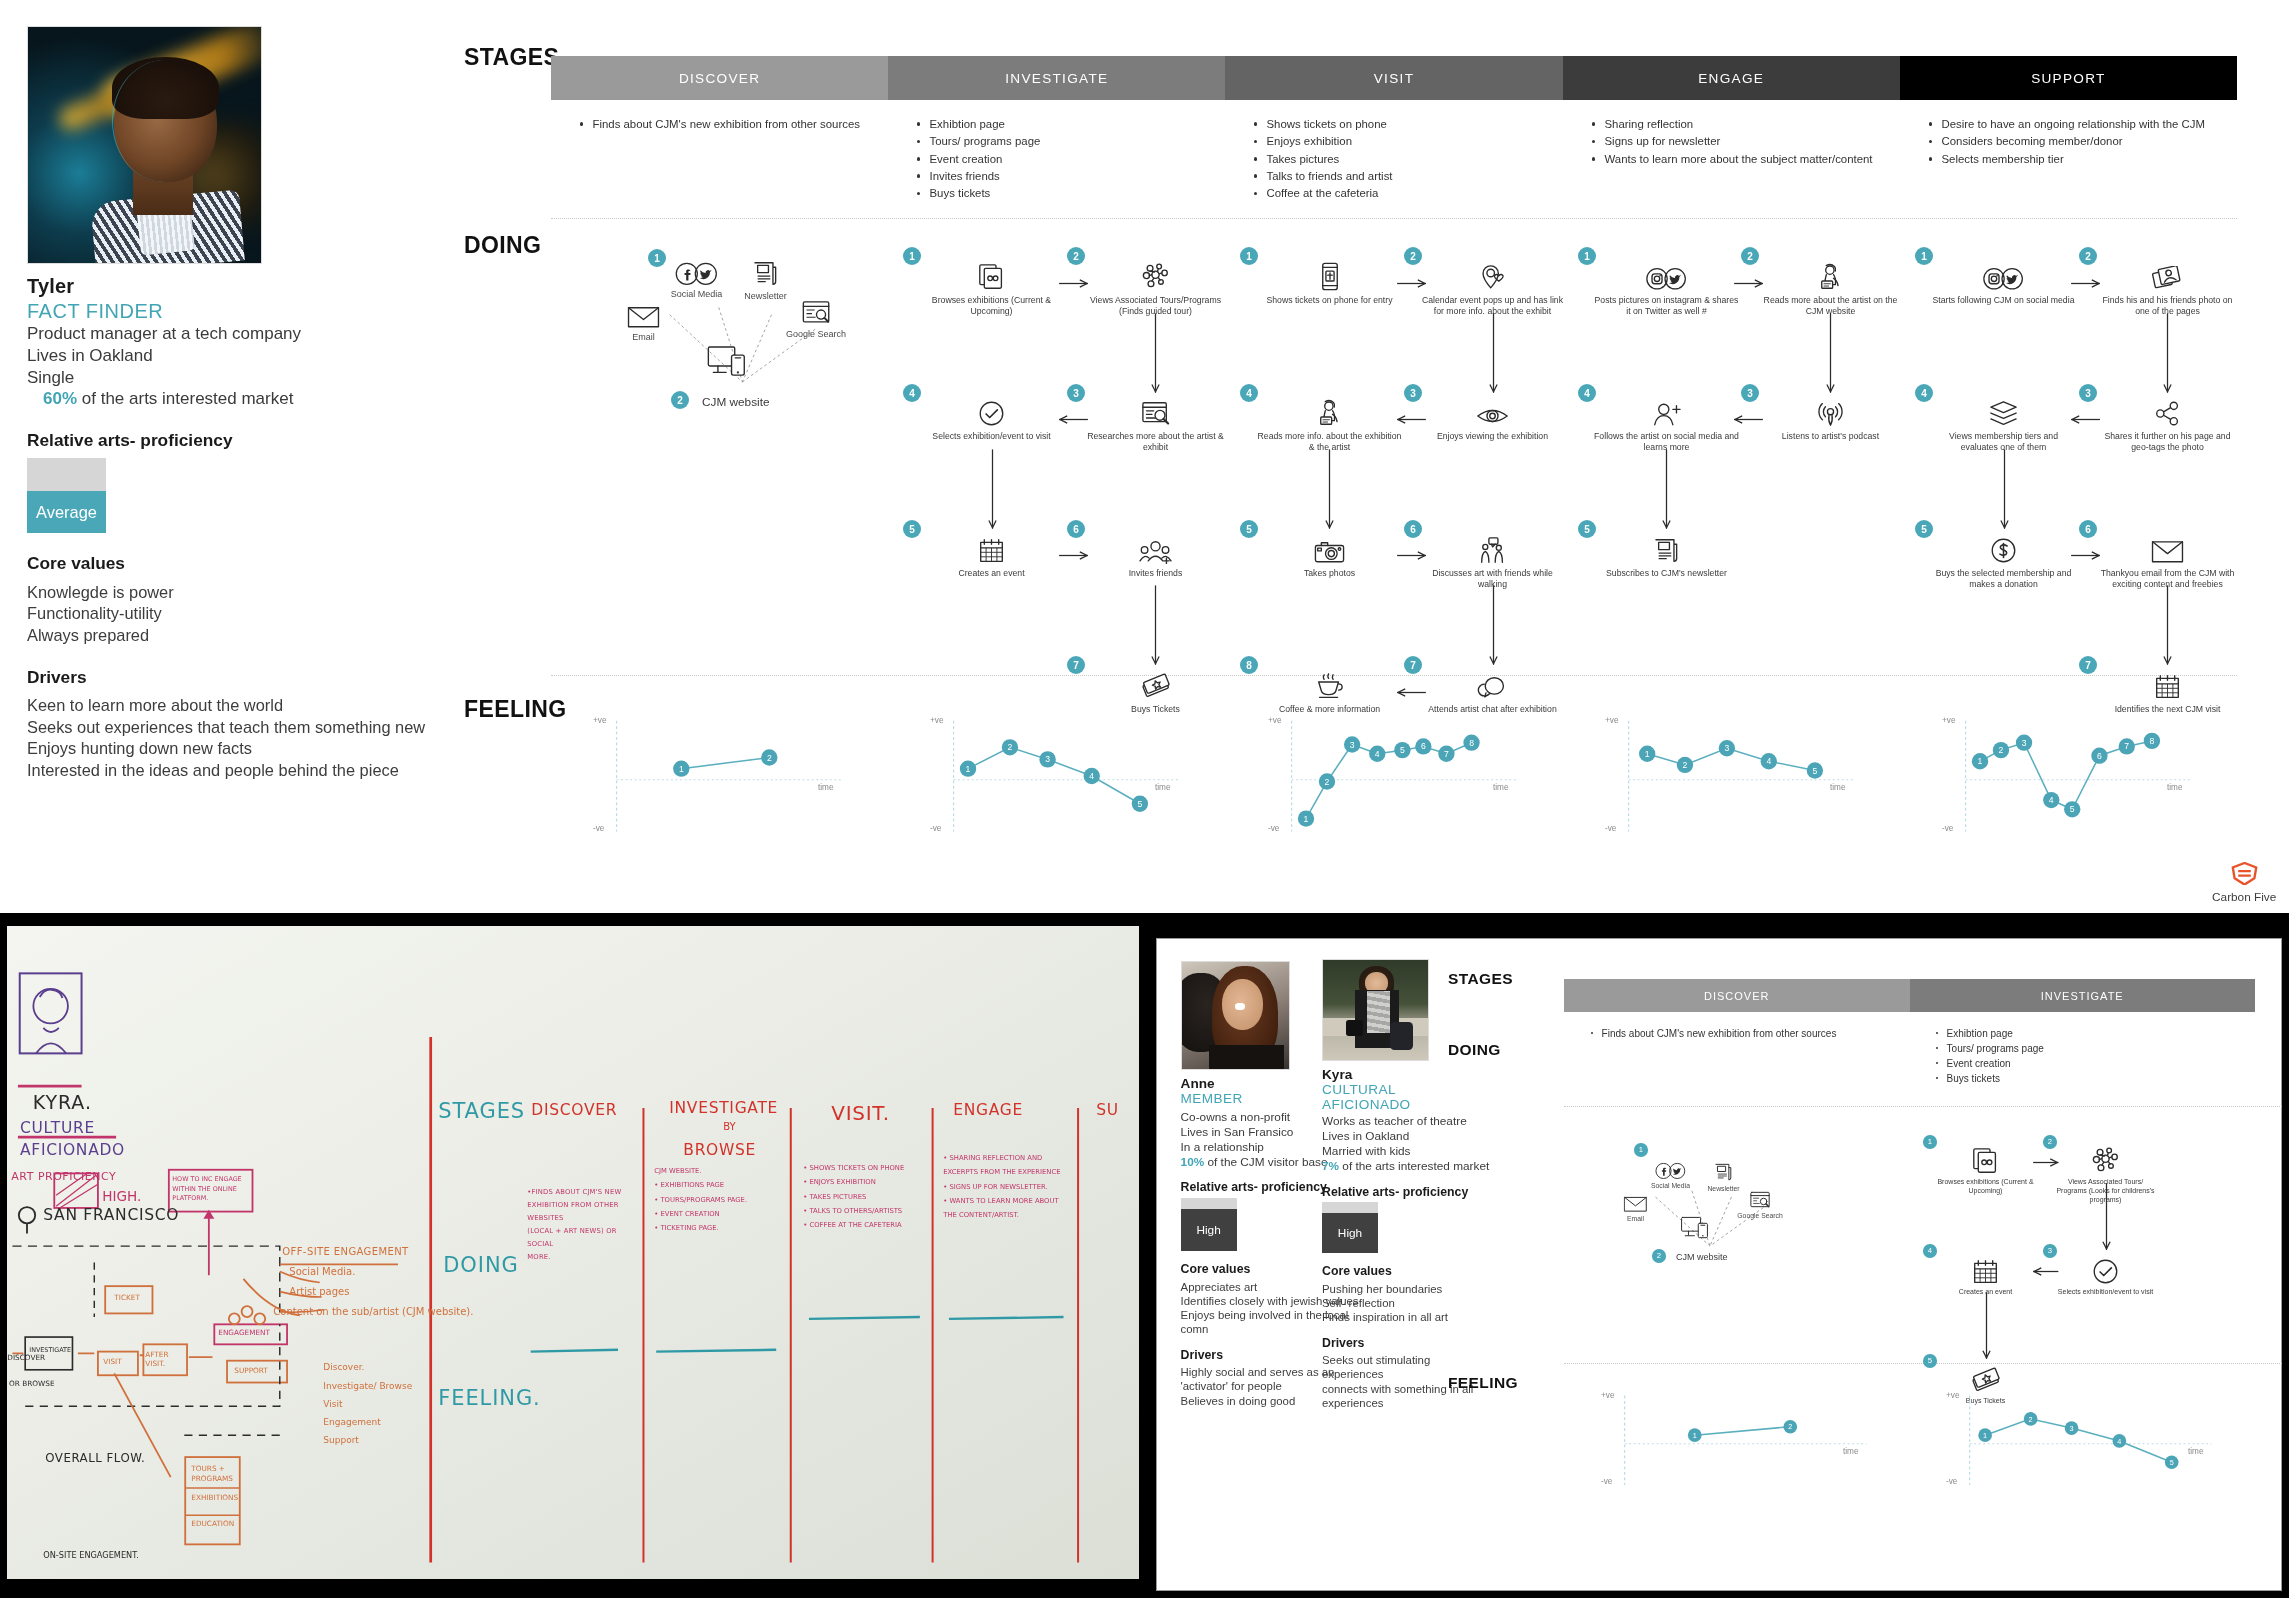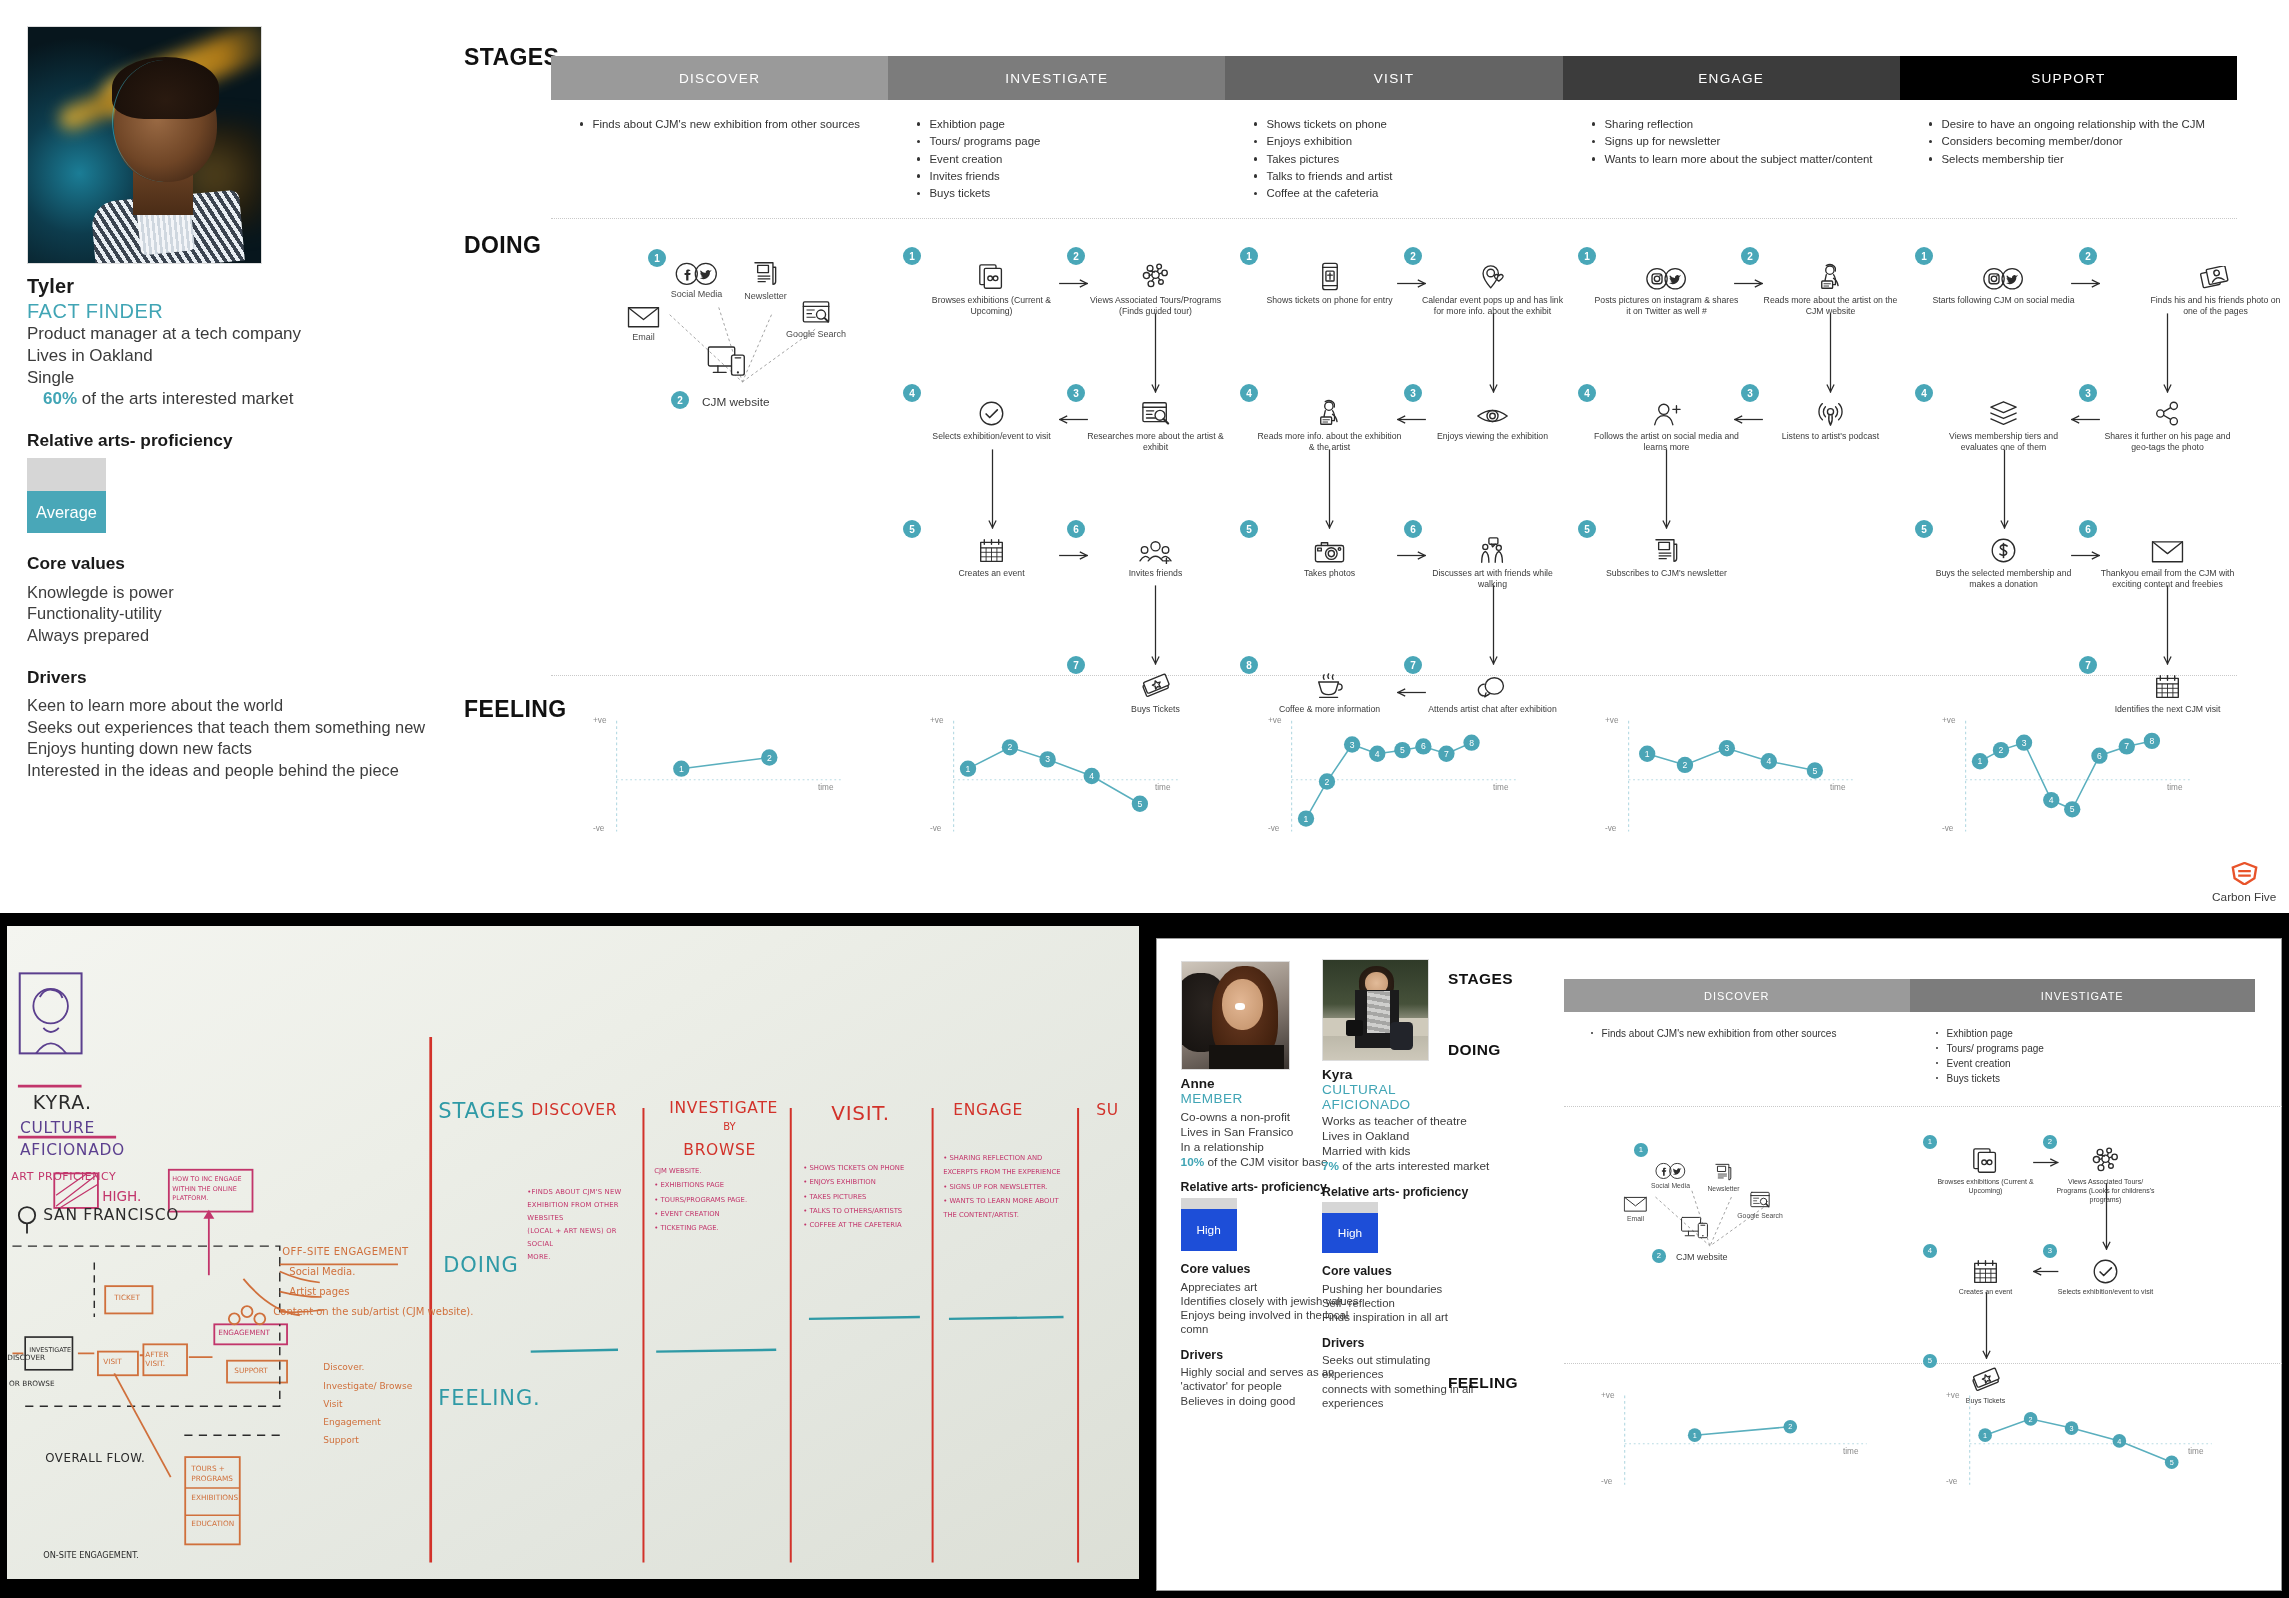--- a/index.html
+++ b/index.html
@@ -91,21 +91,21 @@
   #br-panel{position:absolute;left:1156px;top:938px;width:1126px;height:653px;
      background:#fff;border:1.8px solid #9a9a9a;}
   .mini-photo{width:109px;height:109px;overflow:hidden;position:relative;border:0.9px solid #ddd;}
   .mini-name{font-size:13.6px;font-weight:700;color:#1a1a1a;margin-top:6.4px;}
   .mini-role{font-size:13.6px;color:#41a5b5;letter-spacing:0.4px;}
   .mini-line{font-size:11.8px;color:#3b3b3b;line-height:1.26;}
   .mini-line .pct{color:#41a5b5;font-weight:700;margin-top:32px;}
   .mini-head{font-size:12.3px;font-weight:700;color:#1a1a1a;margin-top:11px;margin-bottom:3.6px;}
   .mini-lst{font-size:11.4px;color:#3d3d3d;line-height:1.25;}
   .mini-prof{width:56px;height:53px;background:#d6d6d6;position:relative;}
-  .mini-prof .f{position:absolute;left:0;bottom:0;width:100%;background:#1d4ed8;color:#fff;
+  .mini-prof .f{position:absolute;left:0;bottom:0;width:100%;background:#404040;color:#fff;
      font-size:11.8px;display:flex;align-items:center;justify-content:center;}
   #mini-map{position:absolute;left:291px;top:0;width:835px;height:653px;}
   #mini-stages{position:absolute;left:116px;top:40px;width:691px;height:33px;display:flex;}
   .ms-cell{flex:1;display:flex;align-items:center;justify-content:center;color:#fff;font-size:11px;letter-spacing:1px;}
   .ms-list{position:absolute;top:87px;font-size:10px;color:#333;line-height:1.5;}
   .ms-list ul{list-style:none;}
   .ms-list li{position:relative;padding-left:13.6px;}
   .ms-list li:before{content:"";position:absolute;left:2.7px;top:5.5px;width:2.7px;height:2.7px;background:#333;border-radius:50%;}
   .mstep{position:absolute;width:100px;text-align:center;}
   .mstep .cap{font-size:7px;color:#3a3a3a;line-height:1.28;margin-top:2.7px;}
@@ -594,21 +594,21 @@
               <rect x="7.5" y="7.5" width="11" height="11" rx="3" stroke="#2b2b2b" fill="none" stroke-width="1.5" stroke-linecap="round" stroke-linejoin="round"></rect>
               <circle cx="13" cy="13" r="3" stroke="#2b2b2b" fill="none" stroke-width="1.5" stroke-linecap="round" stroke-linejoin="round"></circle>
               <circle cx="16.4" cy="9.6" r=".9" fill="#2b2b2b"></circle>
               <circle cx="33" cy="13" r="11.2" stroke="#2b2b2b" fill="none" stroke-width="1.4"></circle>
               <path d="M39.5 8.6 a4.6 4.6 0 0 1 -2.3 1.1 a2.6 2.6 0 0 0 -4.4 2.3 a7.8 7.8 0 0 1 -5.6 -2.9 a2.6 2.6 0 0 0 .8 3.4 a2.4 2.4 0 0 1 -1.2 -.3 a2.6 2.6 0 0 0 2 2.5 a2.6 2.6 0 0 1 -1.2 .1 a2.6 2.6 0 0 0 2.4 1.8 a5.3 5.3 0 0 1 -3.9 1.1 a7.5 7.5 0 0 0 11.5 -6.7 a5.4 5.4 0 0 0 1.3 -1.4z" fill="#2b2b2b"></path>
             </svg>
           </div>
           <div class="cap">Starts following CJM on social media</div>
         </div>
         <div class="badge" style="left: 1451px; top: 247px;">1</div>
-        <div class="step" style="width: 145px; left: 1631px; top: 260px; margin-left: 48px;">
+        <div class="step" style="width: 145px; left: 1631px; top: 260px;">
           <div class="ic">
             <svg width="31" height="25.5" viewBox="0 0 34 28">
               <g transform="rotate(-12 17 14)">
                 <rect x="2" y="5" width="19" height="16" rx="1.4" stroke="#2b2b2b" fill="none" stroke-width="1.5" stroke-linecap="round" stroke-linejoin="round"></rect>
                 <rect x="9" y="2" width="21" height="17" rx="1.4" fill="#fff" stroke="#2b2b2b" stroke-width="1.5" stroke-linecap="round" stroke-linejoin="round"></rect>
                 <circle cx="19.5" cy="8" r="3" stroke="#2b2b2b" fill="none" stroke-width="1.5" stroke-linecap="round" stroke-linejoin="round"></circle>
                 <path d="M13 17 q6 -7 13 0" stroke="#2b2b2b" fill="none" stroke-width="1.5" stroke-linecap="round" stroke-linejoin="round"></path>
               </g>
             </svg>
           </div>

